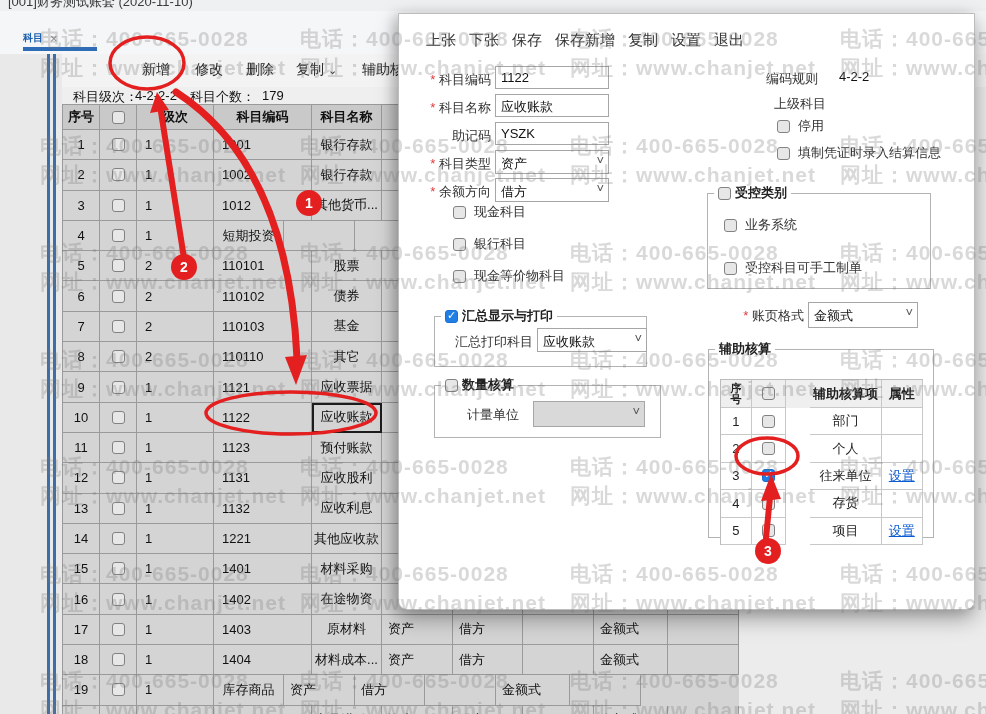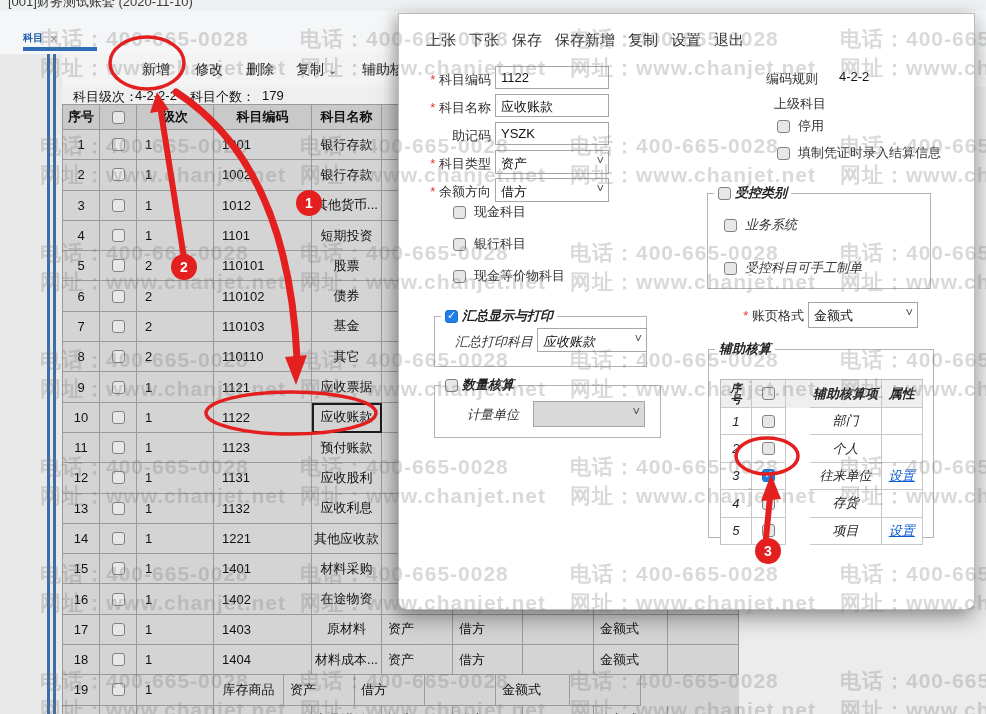--- a/index.html
+++ b/index.html
@@ -56,21 +56,21 @@
   .dtb-item{font-size:15px;color:#333;white-space:nowrap;cursor:pointer;}
   .lab{position:absolute;font-size:13px;color:#333;white-space:nowrap;}
   .lab-r{text-align:right;}
   .req::before{content:"* ";color:#e03a3a;}
   .tbx{position:absolute;box-sizing:border-box;border:1px solid #a6a6a6;background:#fff;font-size:13px;color:#111;
        padding:3px 4px 0 5px;overflow:hidden;white-space:nowrap;}
   .sel{position:absolute;box-sizing:border-box;border:1px solid #a6a6a6;background:#fff;font-size:13px;color:#111;
        padding:4px 18px 0 5px;overflow:hidden;white-space:nowrap;}
   .sel .chev{position:absolute;right:4px;top:2px;font-size:13px;color:#555;}
   .sel.disabled{background:#d9d9d9;color:#666;}
-  fieldset.grp{position:absolute;border:1px solid #b3b3b3;margin:0;padding:0;box-sizing:border-box;font-style:italic;}
+  fieldset.grp{position:absolute;border:1px solid #b3b3b3;margin:0;padding:0;box-sizing:border-box;}
   .grp legend{display:flex;align-items:center;gap:4px;font-size:13px;font-weight:bold;color:#222;
               margin-left:6px;padding:0 4px;white-space:nowrap;}
   .grp .cb{flex:0 0 auto;}
   .ckrow{position:absolute;display:flex;align-items:center;gap:8px;font-size:13px;color:#333;white-space:nowrap;}
   
   #aux-table{position:absolute;left:11px;top:21px;width:202px;border-left:1px solid #bbb;border-top:1px solid #bbb;background:#fff;}
   .xrow{display:flex;height:27.4px;box-sizing:border-box;}
   .xrow.hdr2{height:28px;background:#efefef;font-weight:bold;}
   .xcell{box-sizing:border-box;border-right:1px solid #c8c8c8;border-bottom:1px solid #c8c8c8;
          font-size:13px;color:#222;display:flex;align-items:center;justify-content:center;overflow:hidden;}
@@ -182,21 +182,20 @@
       <div class="acell c7"></div>
       <div class="acell c8"></div>
       <div class="acell c9"></div>
     </div>
       <div class="arow">
       <div class="acell c0">4</div>
       <div class="acell c1">
           <span class="cb"></span>
         </div>
       <div class="acell c2">1</div>
-      <div class="acell c3">1101</div>
       <div class="acell c4">短期投资</div>
       <div class="acell c5"></div>
       <div class="acell c6"></div>
       <div class="acell c7"></div>
       <div class="acell c8"></div>
       <div class="acell c9"></div>
     </div>
       <div class="arow">
       <div class="acell c0">5</div>
       <div class="acell c1">

